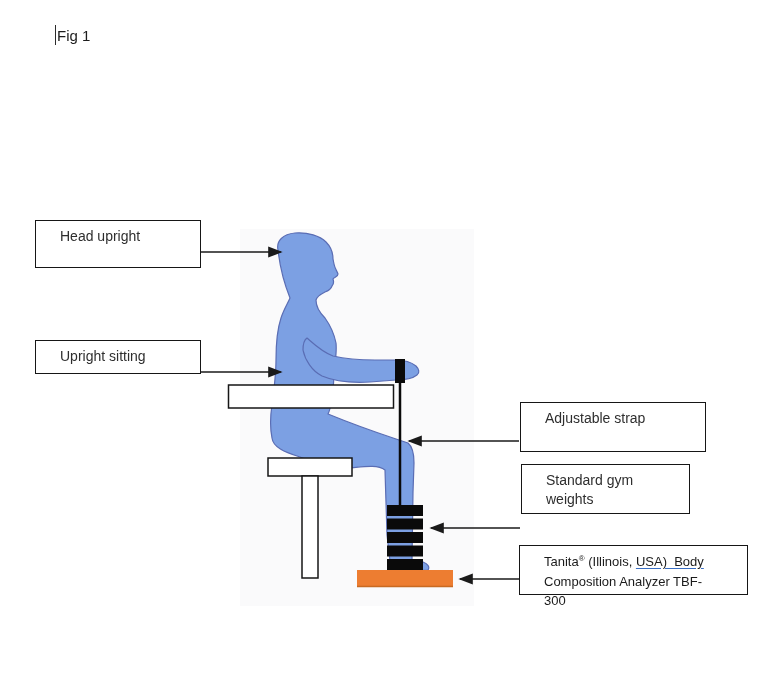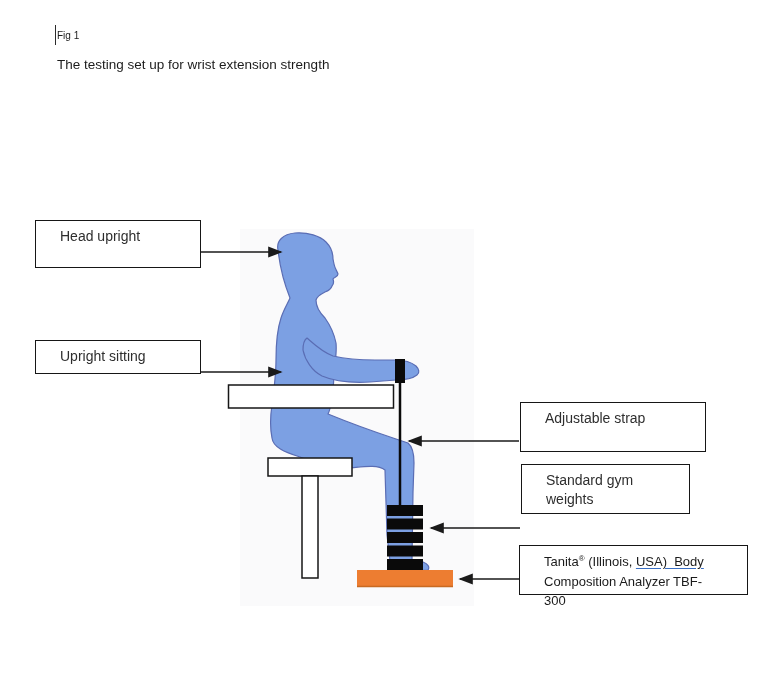--- a/index.html
+++ b/index.html
@@ -3,21 +3,21 @@
 <meta charset="utf-8">
 <style>
   * { margin:0; padding:0; box-sizing:border-box; }
   html,body { background:#ffffff; }
   body { font-family:"Liberation Sans", sans-serif; }
   #page {
     position:relative; width:774px; height:688px; background:#ffffff;
     overflow:hidden;
   }
   .caption-block { position:absolute; left:57px; top:26px; color:#1c1c1c; }
-  .fig-label { font-size:10px; line-height:20px;text-align:right; }
+  .fig-label { font-size:15px; line-height:20px;text-align:right; }
   .fig-desc  { position:absolute; left:57px; top:57px; font-size:13.5px; color:#1c1c1c; }
   .text-cursor { position:absolute; left:55px; top:25px; width:1px; height:20px; background:#2b2b2b; }
 
   .callout {
     position:absolute; background:#ffffff; border:1.5px solid #161616;
     padding:6px 24px; font-size:14px; color:#2e2e2e; line-height:19px;
   }
   .callout .line { display:block; white-space:pre-wrap; }
   #box-head     { left:35px;  top:220px; width:166px; height:48px; }
   #box-sitting  { left:35px;  top:340px; width:166px; height:34px; }
@@ -33,21 +33,20 @@
 
   svg#diagram { position:absolute; left:0; top:0; }
 </style>
 </head>
 <body>
 
 <div id="page">
 
   <div class="text-cursor"></div>
   <div class="caption-block fig-label">Fig 1</div>
-  <div class="fig-desc">The testing set up for wrist extension strength</div>
 
   <svg id="diagram" width="774" height="688" viewBox="0 0 774 688">
     <defs>
       <marker id="arrR" markerWidth="10" markerHeight="10" refX="8" refY="3.5" orient="auto">
         <path d="M0,0 L9,3.5 L0,7 Z" fill="#1a1a1a"></path>
       </marker>
     </defs>
 
     <rect x="240" y="229" width="234" height="377" fill="#fafafb"></rect>
 

